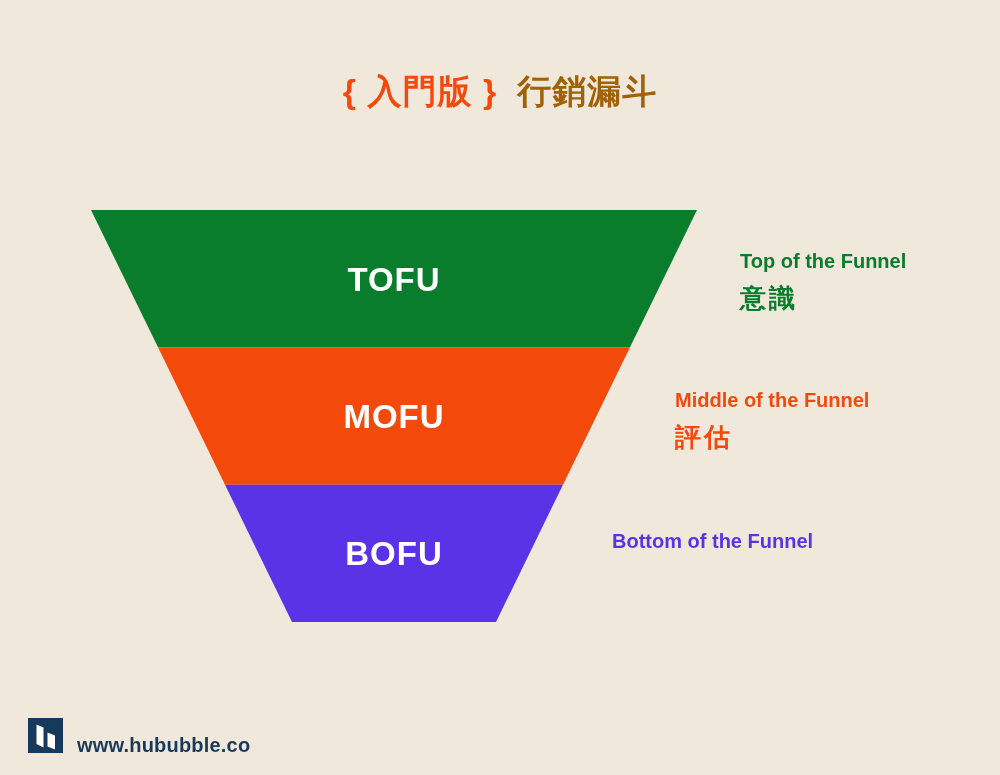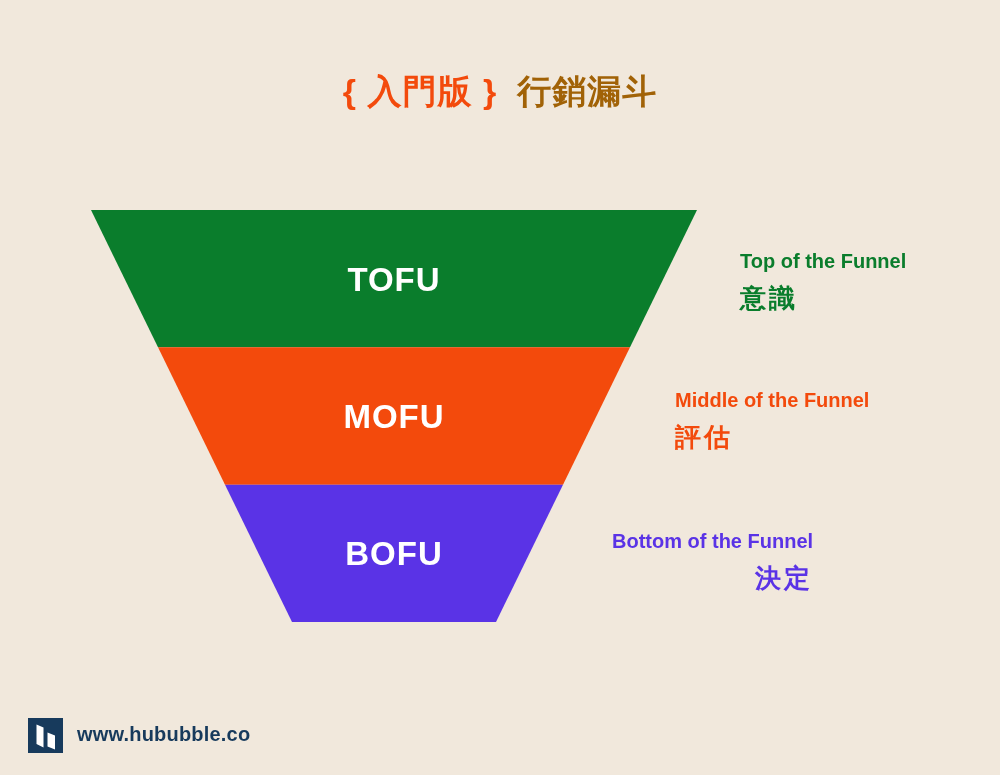--- a/index.html
+++ b/index.html
@@ -93,24 +93,23 @@
     <div class="zh" style="color: rgb(243, 74, 12);">評估</div>
   </div>
 
   <div class="stage-label" style="left:740px; top:249px;">
     <div class="en" style="color: rgb(10, 125, 44);">Top of the Funnel</div>
     <div class="zh" style="color: rgb(10, 125, 44);">意識</div>
   </div>
 
   <div class="stage-label" style="left:612px; top:529px;text-align:right;">
     <div class="en" style="color: rgb(90, 51, 230);">Bottom of the Funnel</div>
-    <div class="zh" style="color: rgb(90, 51, 230);">決定</div>
   </div>
 
   <svg class="footer-logo" width="35" height="35" viewBox="0 0 35 35">
     <rect x="0" y="0" width="35" height="35" fill="#173A5C"></rect>
     <polygon points="8.5,6.5 15.5,9.5 15.5,29.5 8.5,26" fill="#FFFFFF"></polygon>
     <polygon points="19.5,14.5 27,17.5 27,31.5 19.5,28.5" fill="#FFFFFF"></polygon>
   </svg>
 
-  <div class="footer-url" style="color: rgb(23, 58, 92);">www.hububble.co</div>
+  <div class="footer-url" style="color: rgb(23, 58, 92); margin-top: 11px;">www.hububble.co</div>
 
 </div>
 
 </body></html>

